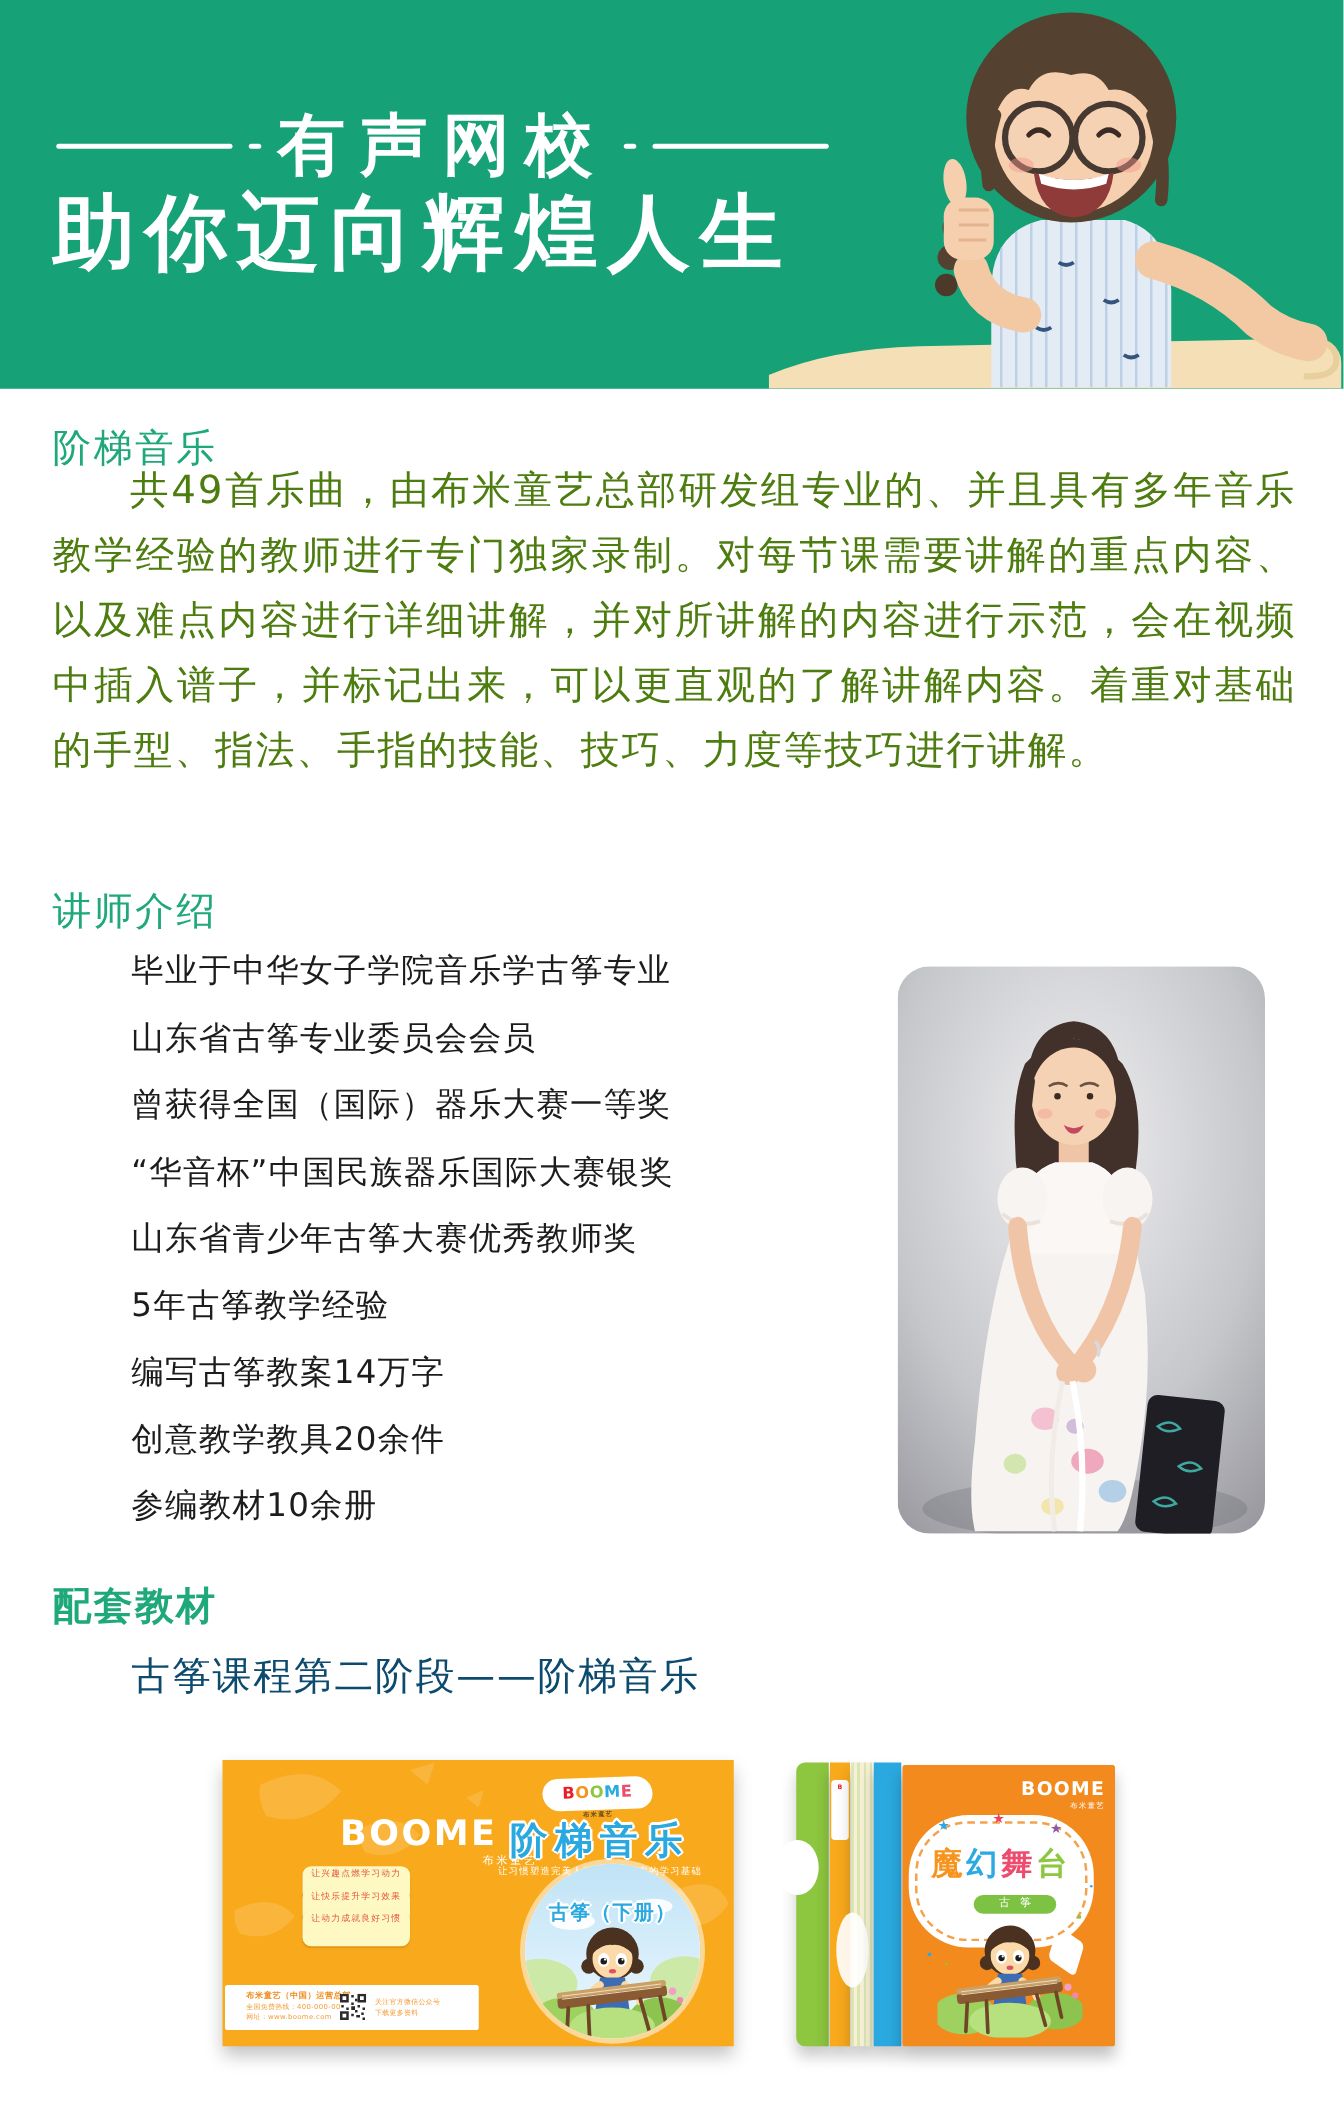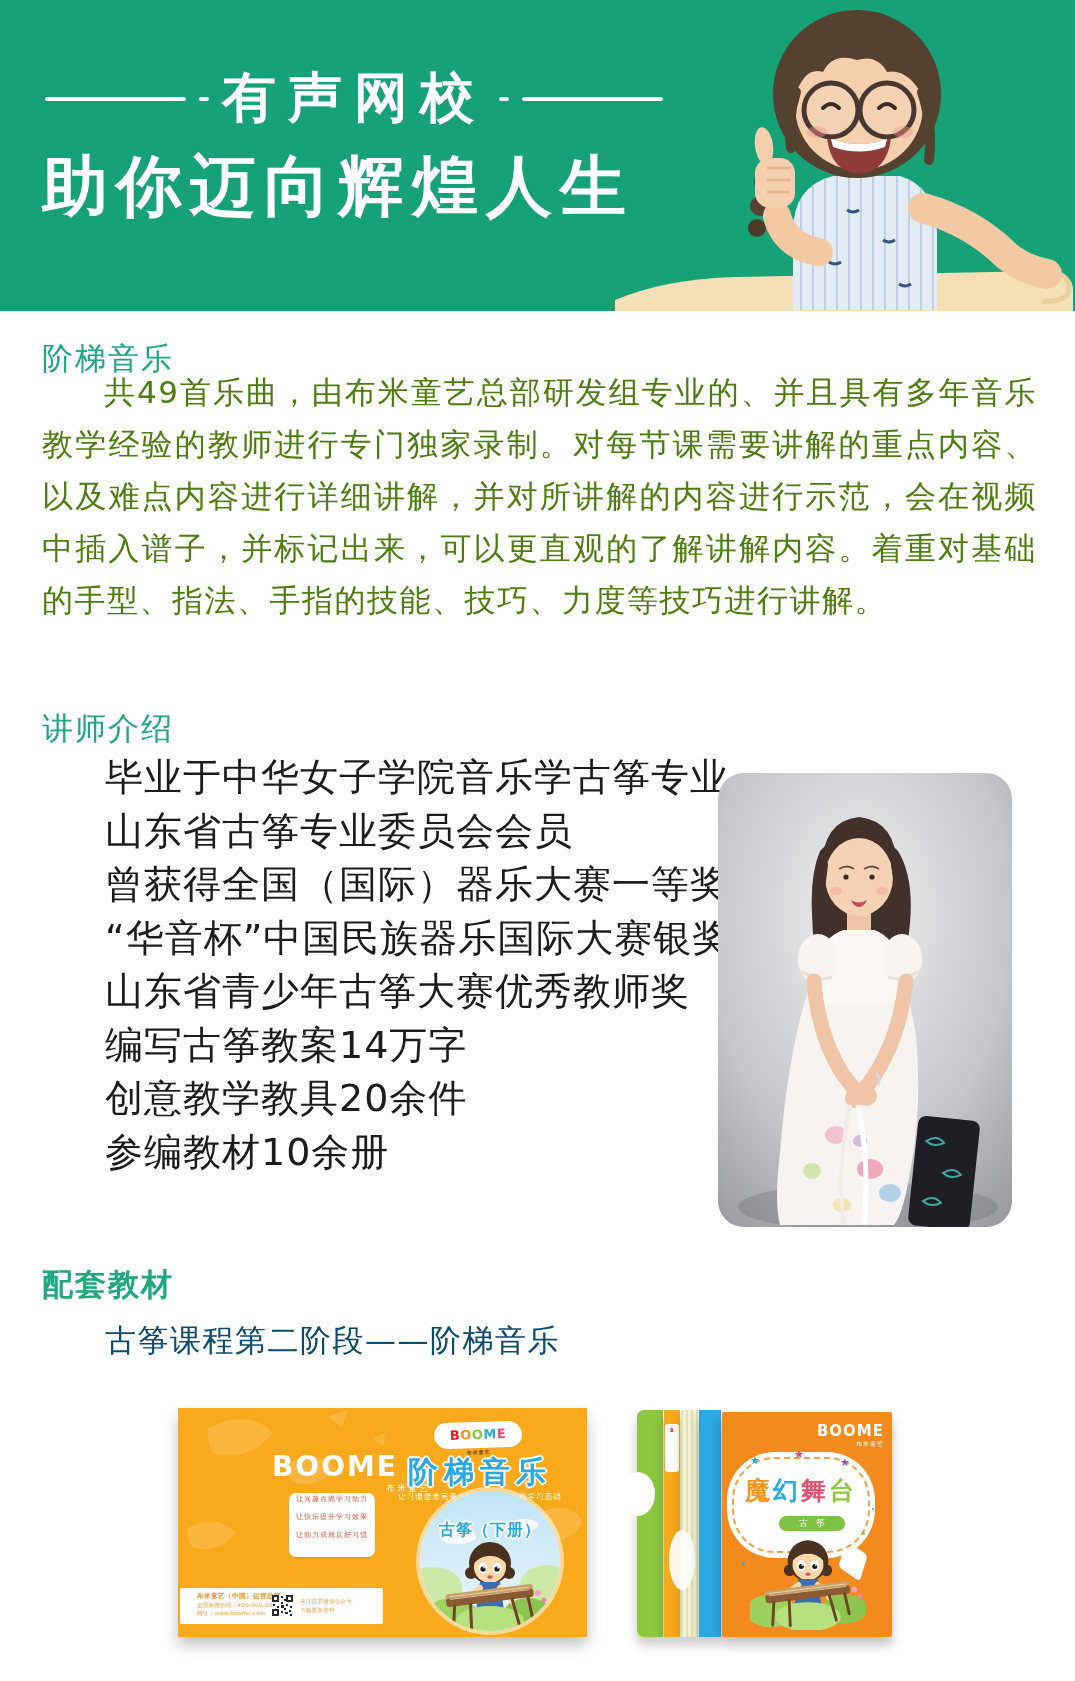--- a/index.html
+++ b/index.html
@@ -2,46 +2,46 @@
 <html><head>
 <meta charset="utf-8">
 <style>
   html,body{margin:0;padding:0;background:#fff;}
   .page{position:relative;width:1075px;height:1681px;background:#fff;overflow:hidden;
         font-family:"DejaVu Sans",sans-serif;color:#1b1b1b;}
 
   
   .banner{position:absolute;left:0;top:0;width:1075px;height:311px;background:#16a176;overflow:hidden;}
   .banner-girl{position:absolute;right:0;top:0;width:460px;height:311px;}
-  .banner-title-row{position:absolute;left:45px;top:62px;width:618px;display:flex;align-items:center;justify-content:center;gap:13px;color:#fff;}
+  .banner-title-row{position:absolute;left:45px;top:80px;width:618px;display:flex;align-items:center;justify-content:center;gap:13px;color:#fff;}
   .dash-long{width:150px;height:4px;background:#fff;border-radius:2px;}
   .dash-short{width:11px;height:4px;background:#fff;border-radius:2px;}
   .banner-title{font-size:54px;font-weight:bold;letter-spacing:12px;white-space:nowrap;}
   .banner-slogan{position:absolute;left:42px;top:142px;font-size:66px;font-weight:bold;color:#fff;letter-spacing:8px;white-space:nowrap;}
 
   
   .h-green{position:absolute;left:42px;font-size:31px;color:#1fa87a;letter-spacing:2px;}
   .para{position:absolute;left:42px;top:366px;width:995px;font-size:31px;line-height:52px;
         text-indent:2em;text-align:justify;letter-spacing:1.5px;color:#4d7c0f;}
-  .cred-list{position:absolute;left:105px;top:751px;width:560px;font-size:38px;color:#1c1c1c;letter-spacing:1px;}
+  .cred-list{position:absolute;left:105px;top:751px;width:560px;font-size:26px;color:#1c1c1c;letter-spacing:1px;}
   .cred-item{height:53.5px;line-height:53.5px;white-space:nowrap;}
   .materials-line{position:absolute;left:105px;top:1320px;font-size:31px;letter-spacing:1.5px;color:#0c4a6e;}
 
   
   .instructor-photo{position:absolute;left:718px;top:773px;width:294px;height:454px;border-radius:26px;overflow:hidden;}
 
   
   .book-left{position:absolute;left:178px;top:1408px;width:409px;height:229px;background:#f8a91c;
              box-shadow:0 8px 14px rgba(0,0,0,0.25);overflow:hidden;}
   .lb-leaves{position:absolute;left:0;top:0;width:409px;height:229px;}
   .lb-brand{position:absolute;left:62px;top:42px;width:190px;text-align:center;color:#fff;font-weight:bold;font-size:28px;letter-spacing:2px;}
   .lb-brand-sub{position:absolute;left:110px;top:74px;width:142px;text-align:right;color:#fff;font-size:9px;letter-spacing:2px;}
-  .lb-pill{position:absolute;left:64px;width:86px;height:28px;background:#ffffff;border-radius:7px;
+  .lb-pill{position:absolute;left:64px;width:86px;height:28px;background:#fef9c3;border-radius:7px;
            color:#e4573d;font-size:7px;line-height:13px;text-align:center;letter-spacing:1px;overflow:hidden;
-           box-shadow:0 1px 1px rgba(180,110,0,0.35);margin-left:47px;}
+           box-shadow:0 1px 1px rgba(180,110,0,0.35);}
   .lb-footer{position:absolute;left:2px;top:180px;width:203px;height:36px;background:#fff;border-radius:2px;}
   .lbf-company{position:absolute;left:17px;top:4px;font-size:6.5px;font-weight:bold;color:#f08c1e;letter-spacing:0.5px;}
   .lbf-line{position:absolute;left:17px;font-size:5.5px;color:#f49b36;letter-spacing:0.3px;}
   .lbf-qr{position:absolute;left:92px;top:7px;width:21px;height:21px;}
   .lbf-right{position:absolute;left:120px;font-size:5.5px;color:#f49b36;letter-spacing:0.3px;}
   .lb-minibrand{position:absolute;left:256px;top:14px;width:88px;height:26px;background:#fff;border-radius:12px 14px 12px 14px;
                 text-align:center;transform:rotate(-2deg);}
   .lb-minibrand span{font-size:13px;font-weight:bold;letter-spacing:0.5px;line-height:26px;}
   .lb-minibrand .sub{display:block;margin-top:-9px;font-size:5px;color:#6b4a21;letter-spacing:1px;}
   .lb-title{position:absolute;left:212px;top:44px;width:180px;text-align:center;font-size:30px;font-weight:bold;color:#2aa9e0;letter-spacing:6px;
@@ -148,20 +148,21 @@
   <div class="h-green" style="top:338px;">阶梯音乐</div>
   <div class="para">共49首乐曲，由布米童艺总部研发组专业的、并且具有多年音乐教学经验的教师进行专门独家录制。对每节课需要讲解的重点内容、以及难点内容进行详细讲解，并对所讲解的内容进行示范，会在视频中插入谱子，并标记出来，可以更直观的了解讲解内容。着重对基础的手型、指法、手指的技能、技巧、力度等技巧进行讲解。</div>
 
   <div class="h-green" style="top:708px;">讲师介绍</div>
   <div class="cred-list">
     <div class="cred-item">毕业于中华女子学院音乐学古筝专业</div>
     <div class="cred-item">山东省古筝专业委员会会员</div>
     <div class="cred-item">曾获得全国（国际）器乐大赛一等奖</div>
     <div class="cred-item">“华音杯”中国民族器乐国际大赛银奖</div>
     <div class="cred-item">山东省青少年古筝大赛优秀教师奖</div>
+    <div class="cred-item">5年古筝教学经验</div>
     <div class="cred-item">编写古筝教案14万字</div>
     <div class="cred-item">创意教学教具20余件</div>
     <div class="cred-item">参编教材10余册</div>
   </div>
 
   <div class="instructor-photo">
     <svg viewBox="0 0 294 454" width="294" height="454" aria-hidden="true">
       <defs>
         <radialGradient id="phBg" cx="48%" cy="32%" r="85%">
           <stop offset="0%" stop-color="#efeff1"></stop>

